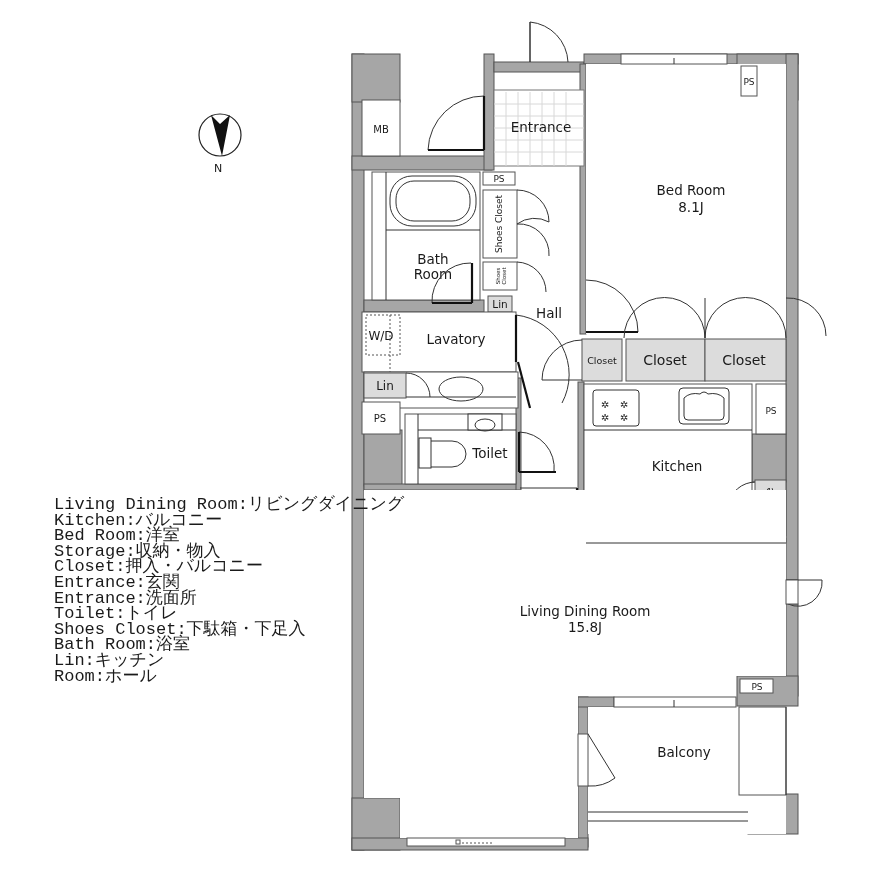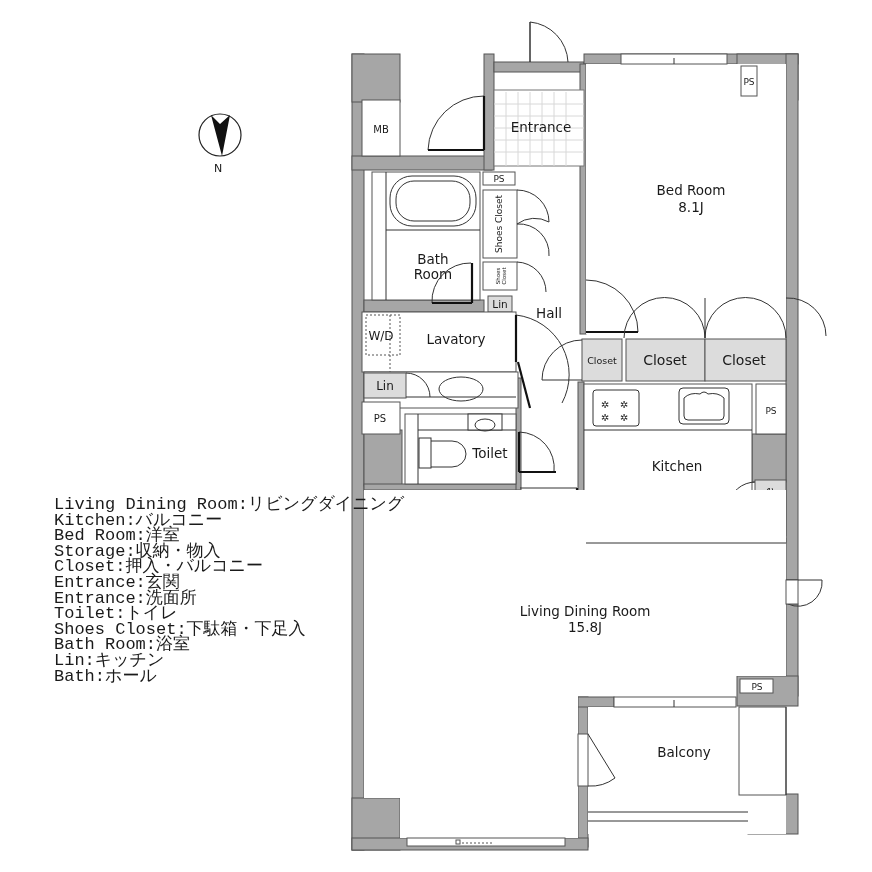--- a/index.html
+++ b/index.html
@@ -257,14 +257,14 @@
   <div>Kitchen:バルコニー</div>
   <div>Bed Room:洋室</div>
   <div>Storage:収納・物入</div>
   <div>Closet:押入・バルコニー</div>
   <div>Entrance:玄関</div>
   <div>Entrance:洗面所</div>
   <div>Toilet:トイレ</div>
   <div>Shoes Closet:下駄箱・下足入</div>
   <div>Bath Room:浴室</div>
   <div>Lin:キッチン</div>
-  <div>Bath:ホール</div>
+  <div>Room:ホール</div>
 </div>
 
 </body></html>

